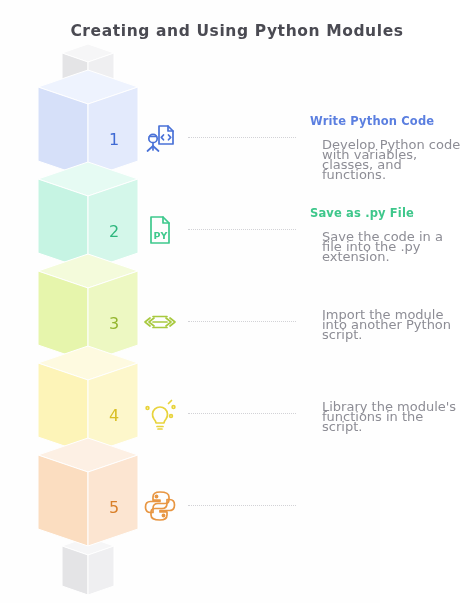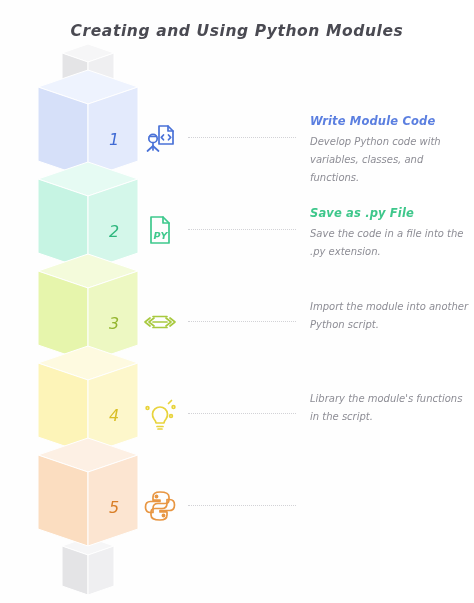--- a/index.html
+++ b/index.html
@@ -14,21 +14,20 @@
     overflow: hidden;
     font-family: "DejaVu Sans", "Liberation Sans", sans-serif;
     position: relative;
   }
 
   #page {
     position: relative;
     width: 380px;
     height: 603px;
     background: #fefefe;
-    font-style: italic;
   }
 
   
   .title {
     position: absolute;
     left: 0;
     top: 22px;
     width: 474px;
     text-align: center;
     font-size: 15.5px;
@@ -83,24 +82,24 @@
     font-family: "DejaVu Sans", "Liberation Sans", sans-serif;
     font-size: 11.5px;
     font-weight: bold;
     letter-spacing: 0.15px;
     line-height: 14px;
     margin: 0 0 5px 0;
   }
 
   .row-desc {
     font-family: "DejaVu Sans", "Liberation Sans", sans-serif;
-    font-size: 10px;
-    line-height: 18px;
+    font-size: 13px;
+    line-height: 10px;
     color: #8d8d95;
-    margin: 0;
+    margin: 12px;
   }
 </style>
 </head>
 <body>
 
 <div id="page">
 
   <div class="title">Creating and Using Python Modules</div>
 
   <div id="stack"><svg width="180" height="603" viewBox="0 0 180 603">
@@ -175,21 +174,21 @@
             <path d="M23.5 17 l-2.2 2.4 l2.2 2.4"></path>
             <path d="M28.5 17 l2.2 2.4 l-2.2 2.4"></path>
             <circle cx="13" cy="20.5" r="4.2"></circle>
             <path d="M13 25.5 v6.5"></path>
             <path d="M7.5 33 l5.5 -5 l5.5 5"></path>
             <path d="M9.5 18.5 h7"></path>
           </svg>
         </div>
         <div class="dots" style="border-top-color: rgb(210, 210, 214);"></div>
         <div class="row-text">
-          <div class="row-title" style="color: rgb(91, 127, 224);">Write Module Code</div>
+          <div class="row-title" style="color: rgb(91, 127, 224);">Write Python Code</div>
           <div class="row-desc">Develop Python code with variables, classes, and functions.</div>
         </div>
       </div>
       <div class="row" style="top: 210px;">
         <div class="row-icon">
           <svg viewBox="0 0 40 40" width="40" height="40" fill="none" stroke="#3fc98d" stroke-width="1.7" stroke-linecap="round" stroke-linejoin="round">
             <path d="M11 7 h12 l6 6 v20 h-18 z"></path>
             <path d="M23 7 v6 h6"></path>
             <text x="20.5" y="29" fill="#3fc98d" stroke="none" font-size="9.5" font-weight="bold" text-anchor="middle" font-family="&quot;DejaVu Sans&quot;, sans-serif">PY</text>
           </svg>

